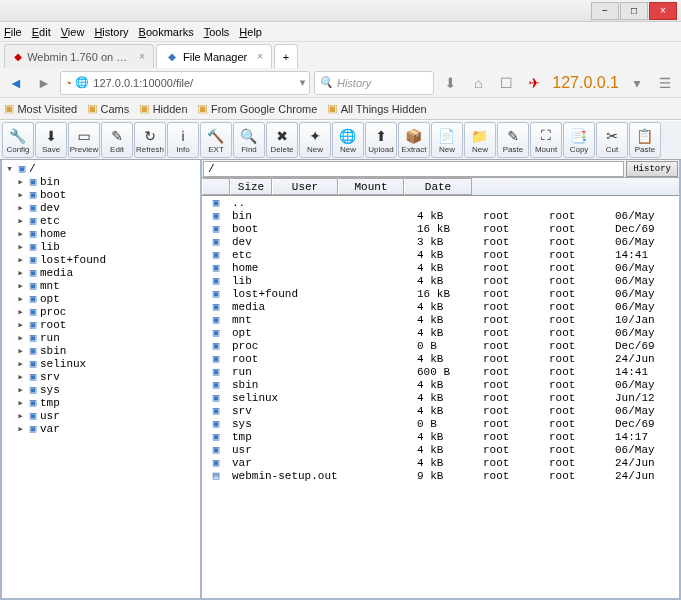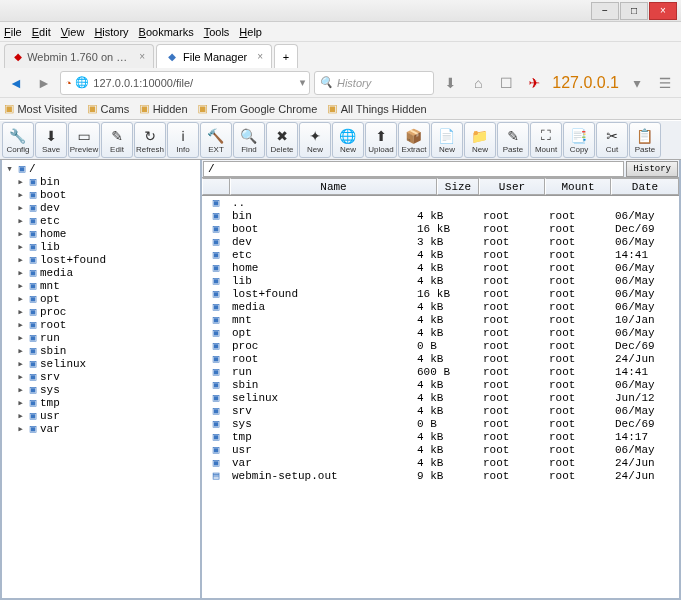--- a/index.html
+++ b/index.html
@@ -328,21 +328,20 @@
         <span>var</span>
       </div>
     </div>
   <div class="listpane">
     <div class="pathbar">
       <div class="pathbox">/</div>
       <div class="histbtn">History</div>
     </div>
     <div class="listhead">
       <div class="col-ic"></div>
-      <div class="col-name">Name</div>
       <div class="col-size">Size</div>
       <div class="col-user">User</div>
       <div class="col-group">Mount</div>
       <div class="col-date">Date</div>
     </div>
     <div class="listrows" id="listrows">
         <div class="row">
           <div class="col-ic">▣</div>
           <div class="col-name">..</div>
           <div class="col-size"></div>

